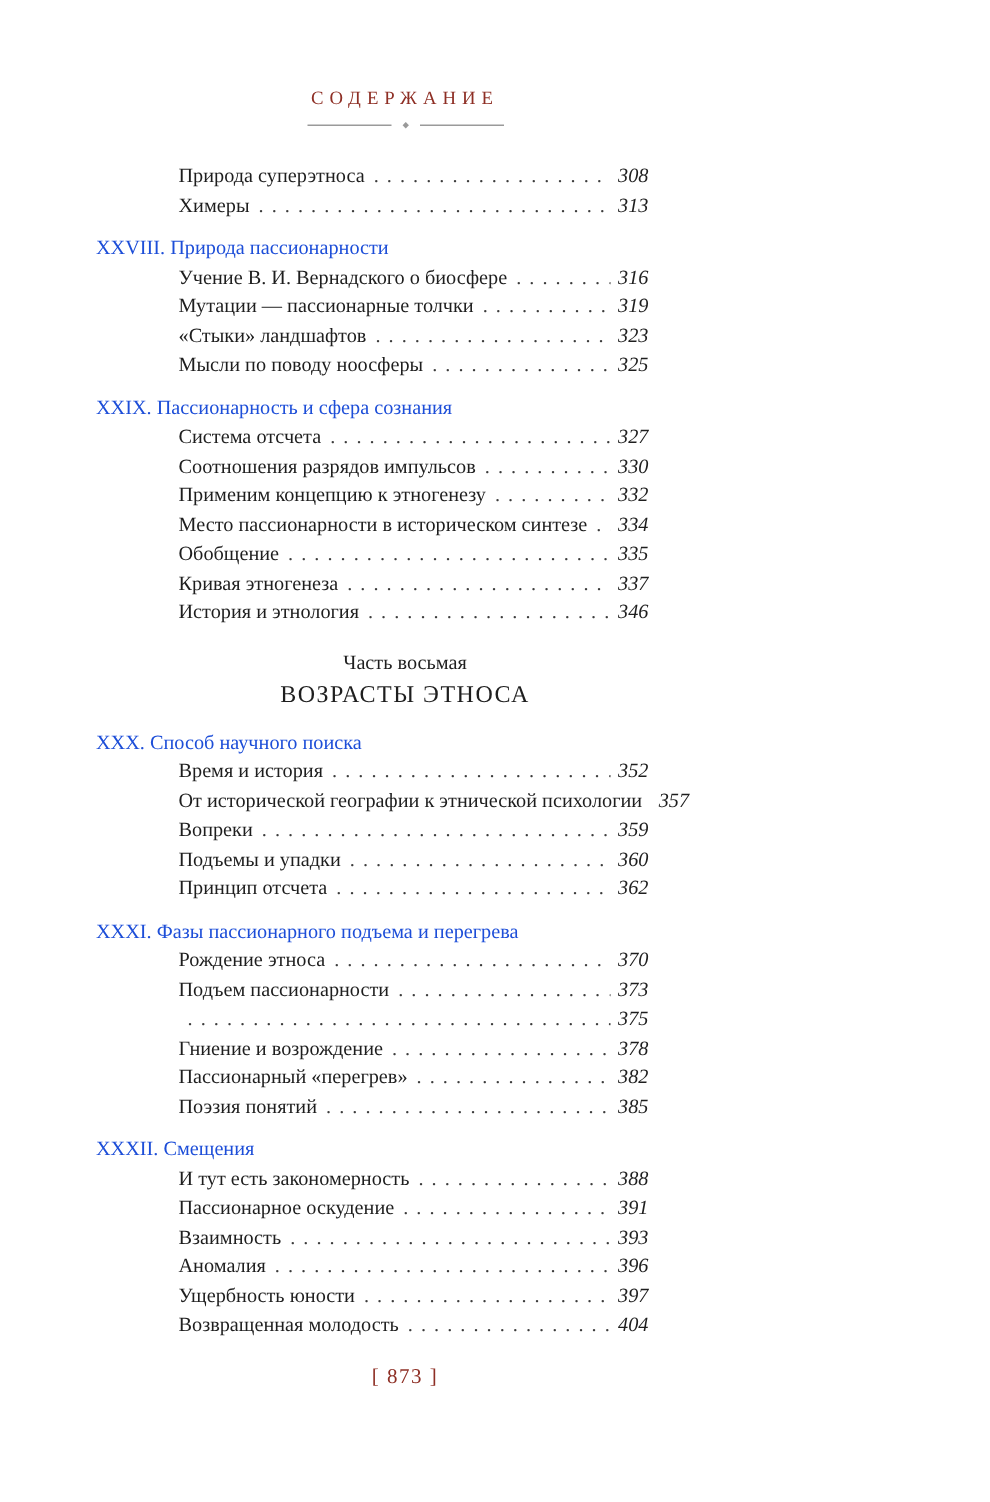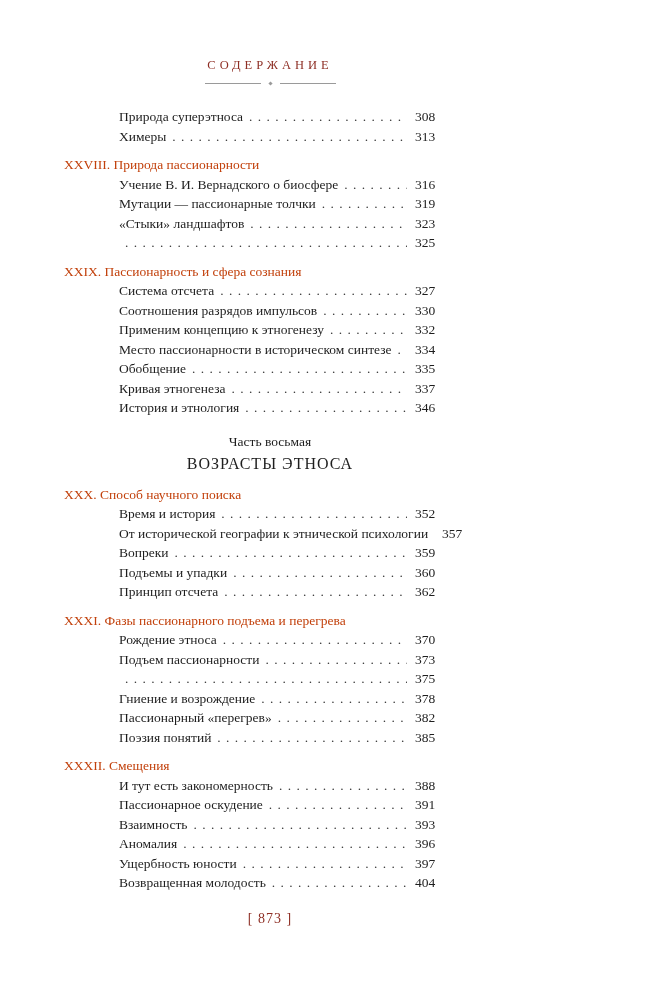--- a/index.html
+++ b/index.html
@@ -55,21 +55,21 @@
   .toc {
     margin-top: 22px;
     padding-left: 64px;
     padding-right: 102px;
     font-size: 13.5px;
   }
   .toc-section { margin-top: 9px; }
   .toc-section:first-child { margin-top: 0; }
   .section-heading {
     line-height: 19.5px;
-    color: #c2410c;
+    color: #1d4ed8;
   }
   .entry-list { padding-left: 21px; }
   .toc-entry {
     display: flex;
     align-items: baseline;
     line-height: 19.5px;
     margin-left: 34px;
   }
   .entry-title {
     white-space: nowrap;
@@ -81,21 +81,22 @@
     margin: 0 5px 0 6px;
     color: #3c3c3c;
     letter-spacing: 1px;
   }
   .dot-leader::after {
     content: ". . . . . . . . . . . . . . . . . . . . . . . . . . . . . . . . . . . . . . . . . . . . . . . . . . . . . . . . . . . . . . . . . . . . . . . . . . . . . . . . . . . . . . . .";
   }
   .entry-page-number {
     flex-shrink: 0;
     min-width: 26px;
-    text-align: center;
+    text-align: left;
+    font-style: italic;
   }
   
   .part-divider {
     margin: 14px -102px 8px -64px; 
     text-align: center;
   }
   .part-name {
     font-size: 13.5px;
     line-height: 20px;
     text-align: center;
@@ -158,20 +159,21 @@
             <span class="entry-title">Мутации — пассионарные толчки</span>
             <span class="dot-leader"></span>
             <span class="entry-page-number">319</span>
           </div>
           <div class="toc-entry">
             <span class="entry-title">«Стыки» ландшафтов</span>
             <span class="dot-leader"></span>
             <span class="entry-page-number">323</span>
           </div>
           <div class="toc-entry">
+            <span class="entry-title">Мысли по поводу ноосферы</span>
             <span class="dot-leader"></span>
             <span class="entry-page-number">325</span>
           </div>
         </div>
       </div>
       <div class="toc-section">
         <div class="section-heading">XXIX. Пассионарность и сфера сознания</div>
         <div class="entry-list">
           <div class="toc-entry">
             <span class="entry-title">Система отсчета</span>

